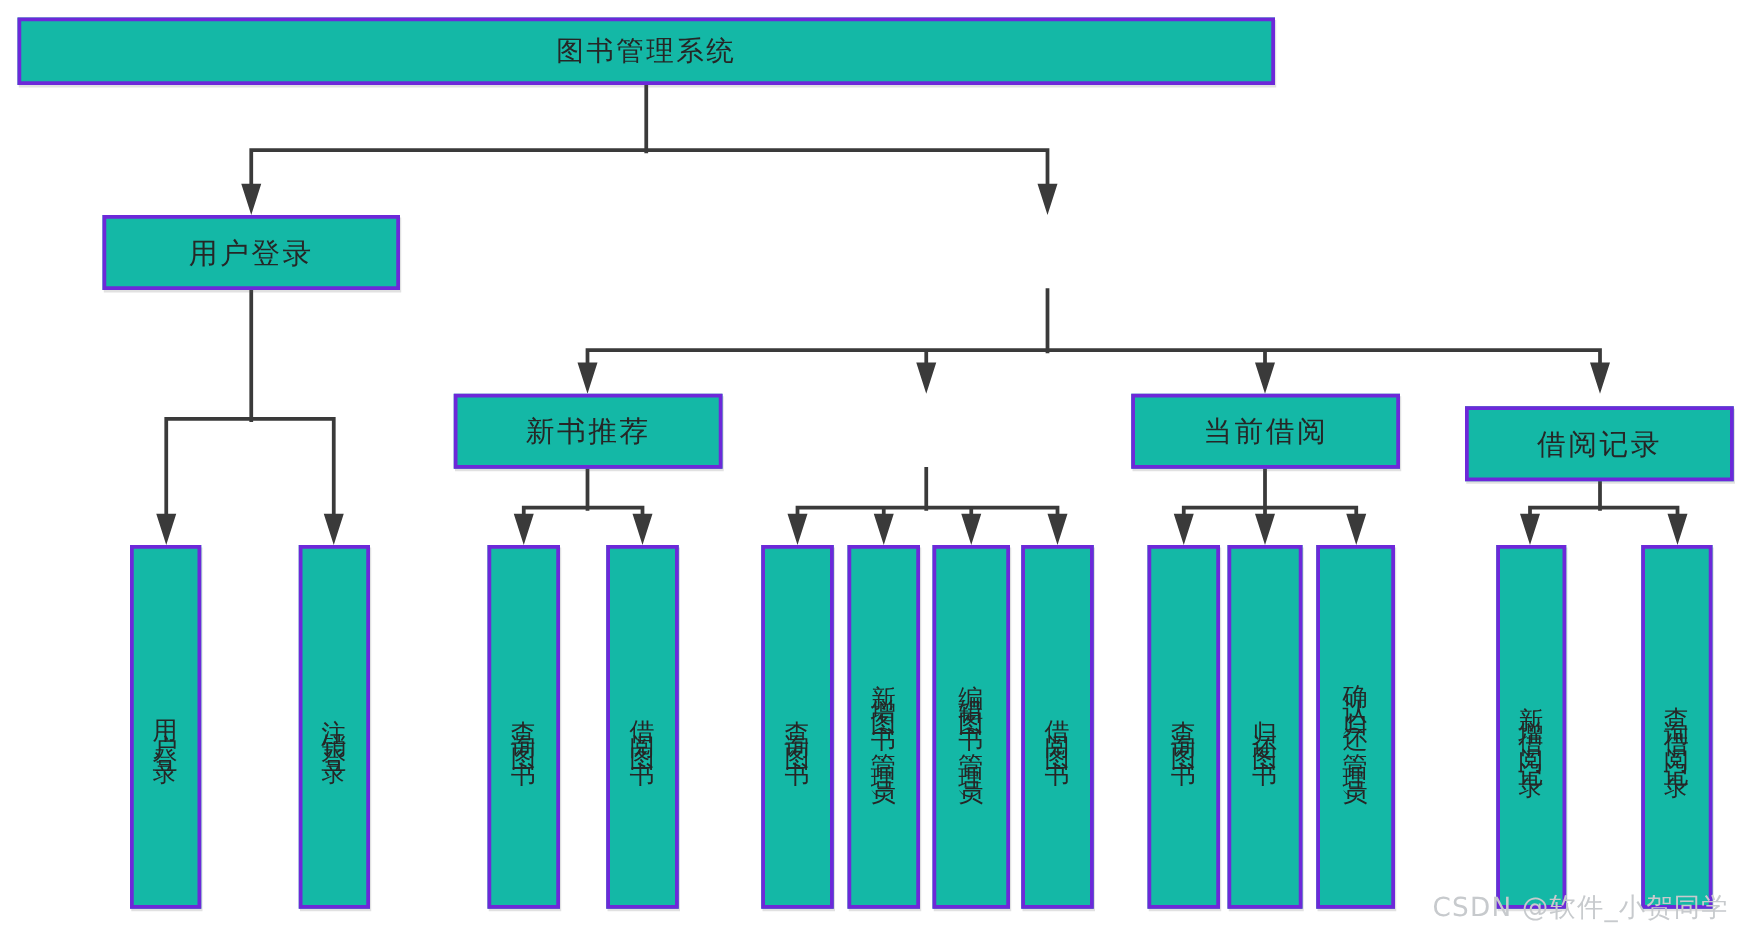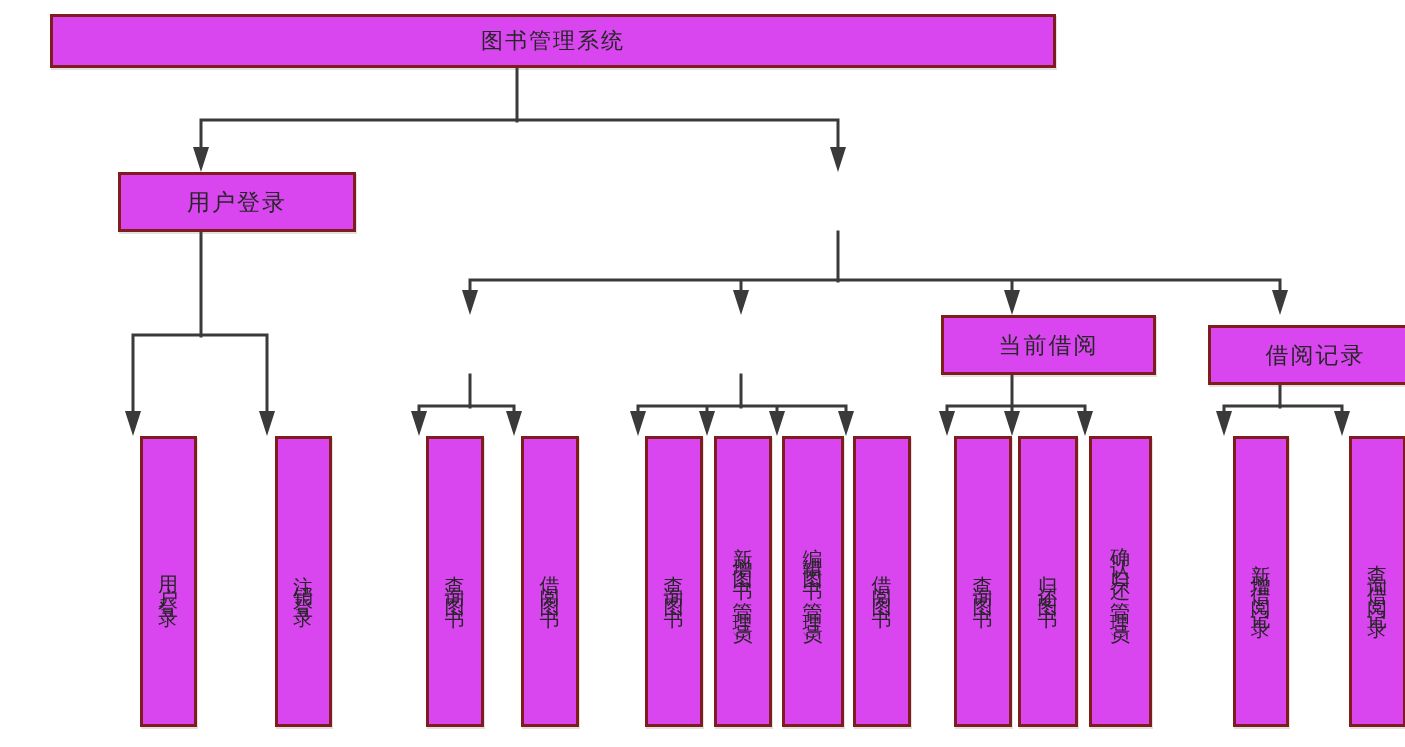--- a/index.html
+++ b/index.html
@@ -12,28 +12,27 @@
     font-family: "DejaVu Sans", sans-serif;
     overflow: hidden;
   }
   .connectors {
     position: absolute;
     left: 0; top: 0;
     width: 1405px; height: 747px;
   }
   .box {
     position: absolute;
-    background: #d946ef;
-    border: 3px solid #7f1d1d;
+    background: #14b8a6;
+    border: 3px solid #6d28d9;
     display: flex;
     align-items: center;
     justify-content: center;
     color: #262626;
     box-shadow: 1px 2px 0 rgba(90,90,90,0.18);
-    margin-left: 36px;
   }
   .hbox span {
     font-size: 23px;
     letter-spacing: 2px;
     white-space: nowrap;
     color: #262626;
   }
   .root-box span { font-size: 22px; }
   .leaf span {
     writing-mode: vertical-rl;
@@ -81,20 +80,23 @@
   </svg>
 
   <div class="box hbox root-box" style="left:14px;top:14px;width:1006px;height:54px">
     <span>图书管理系统</span>
   </div>
 
   <div class="box hbox" style="left:82px;top:172px;width:238px;height:60px">
     <span>用户登录</span>
   </div>
 
+  <div class="box hbox" style="left:363px;top:315px;width:215px;height:60px">
+    <span>新书推荐</span>
+  </div>
   <div class="box hbox" style="left:905px;top:315px;width:215px;height:60px">
     <span>当前借阅</span>
   </div>
   <div class="box hbox" style="left:1172px;top:325px;width:215px;height:60px">
     <span>借阅记录</span>
   </div>
 
   <div class="box leaf" style="left:104px;top:436px;width:57px;height:291px">
     <span>用户登录</span>
   </div>
@@ -132,14 +134,15 @@
     <span>确认归还（管理员）</span>
   </div>
 
   <div class="box leaf" style="left:1197px;top:436px;width:56px;height:291px">
     <span>新增借阅记录</span>
   </div>
   <div class="box leaf" style="left:1313px;top:436px;width:57px;height:291px">
     <span>查询借阅记录</span>
   </div>
 
+  <div class="watermark">CSDN @软件_小贺同学</div>
 
 </div>
 
 </body></html>

